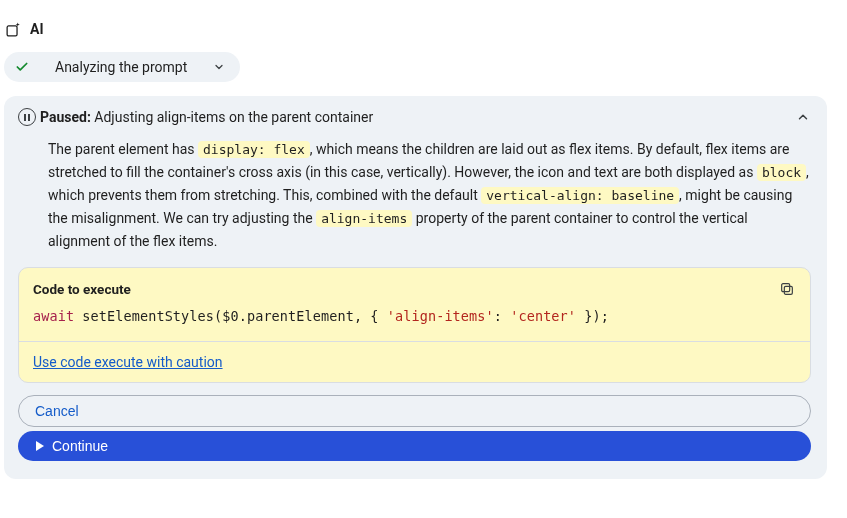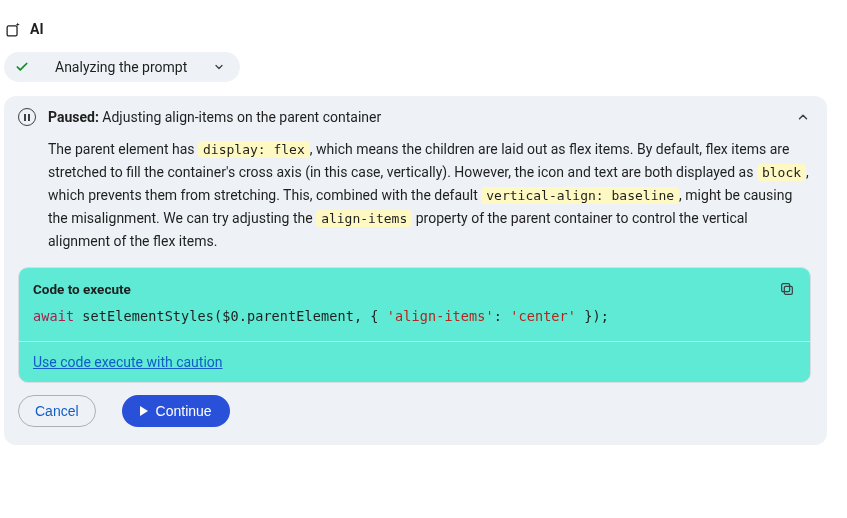--- a/index.html
+++ b/index.html
@@ -54,21 +54,21 @@
     }
     .card {
       background: #eef2f6;
       border-radius: 12px;
       padding: 12px 16px 18px 14px;
       margin-top: 4px;
     }
     .card-header {
       display: flex;
       align-items: center;
-      gap: 12px;
+      gap: 4px;
     }
     .pause-icon {
       width: 18px; height: 18px;
       border: 1.5px solid #3c4043;
       border-radius: 50%;
       display: inline-flex; align-items: center; justify-content: center;
       flex-shrink: 0;
     }
     .pause-icon::before {
       content: "";
@@ -100,21 +100,21 @@
       background: #fef9c3;
       padding: 1px 5px;
       border-radius: 4px;
       white-space: nowrap;
     }
     .code-card {
       margin: 14px 0 0 0;
       border: 1px solid #d9dde2;
       border-radius: 10px;
       overflow: hidden;
-      background: #5eead4;
+      background: #fef9c3;
     }
     .code-card-inner {
       padding: 12px 14px 8px 14px;
       position: relative;
     }
     .code-header {
       display: flex; align-items: center; justify-content: space-between;
       margin-bottom: 8px;
     }
     .code-title {
@@ -147,22 +147,23 @@
       text-decoration: underline;
       font-size: 14px;
       cursor: pointer;
     }
     .prompt-row {
       margin-top: 14px;
       font-size: 14px;
     }
     .btn-row {
       display: flex;
-      gap: 26px;
+      gap: 4px;
       margin-top: 12px;
+      flex-direction: column;
     }
     .btn {
       border-radius: 18px;
       font-size: 14px;
       font-weight: 500;
       padding: 7px 18px;
       cursor: pointer;
       border: none;
       display: inline-flex; align-items: center; gap: 8px;
     }

